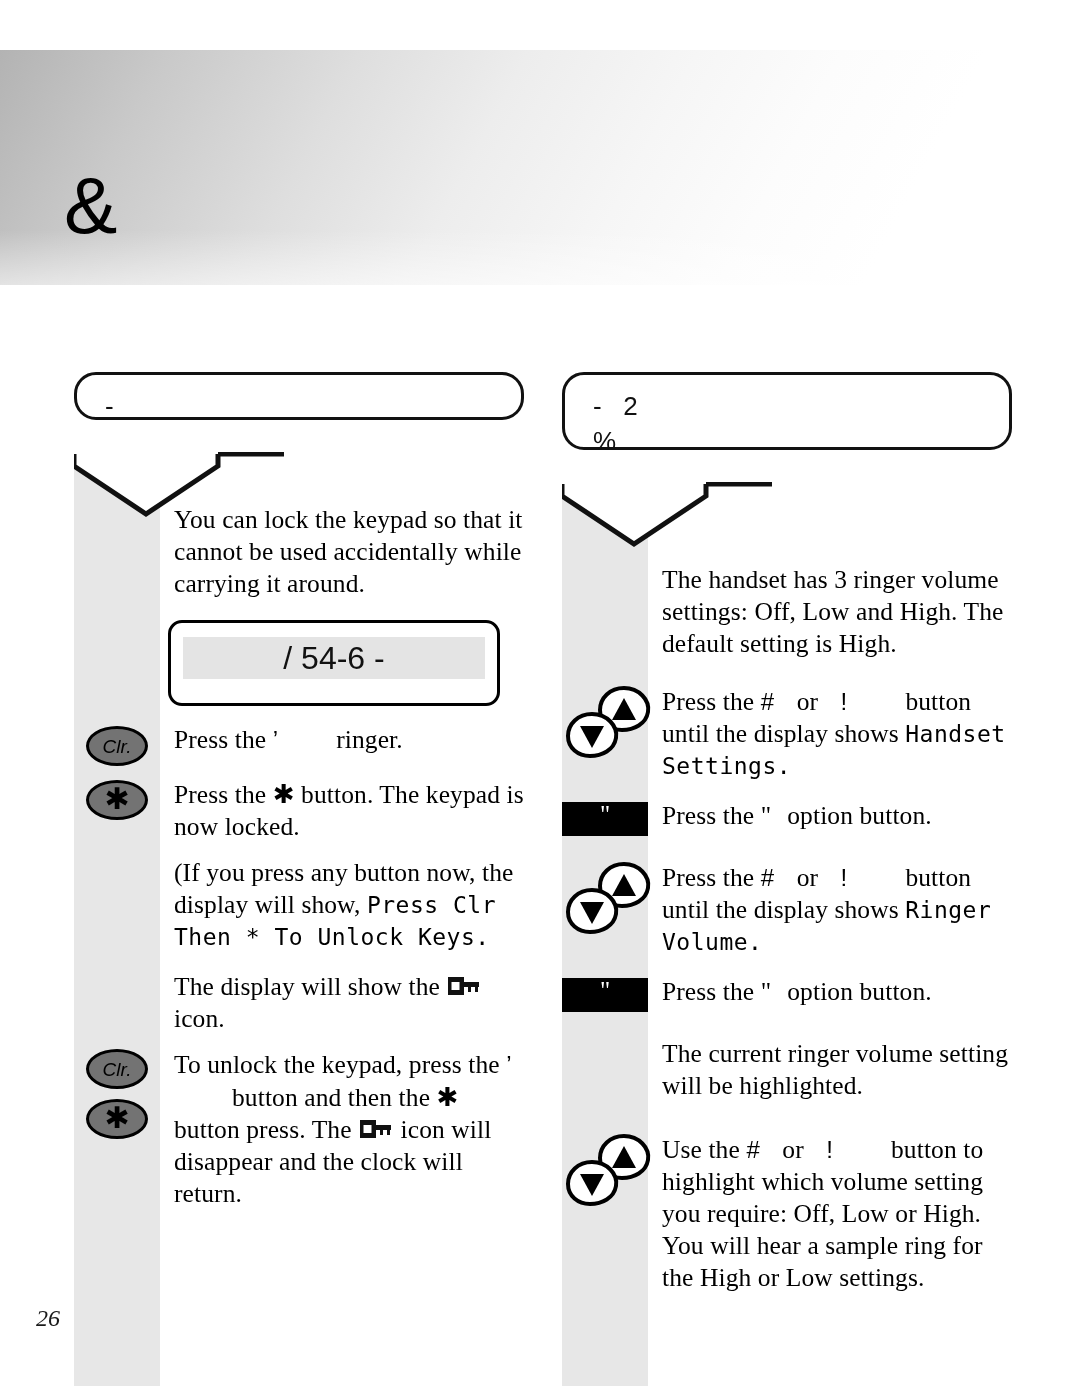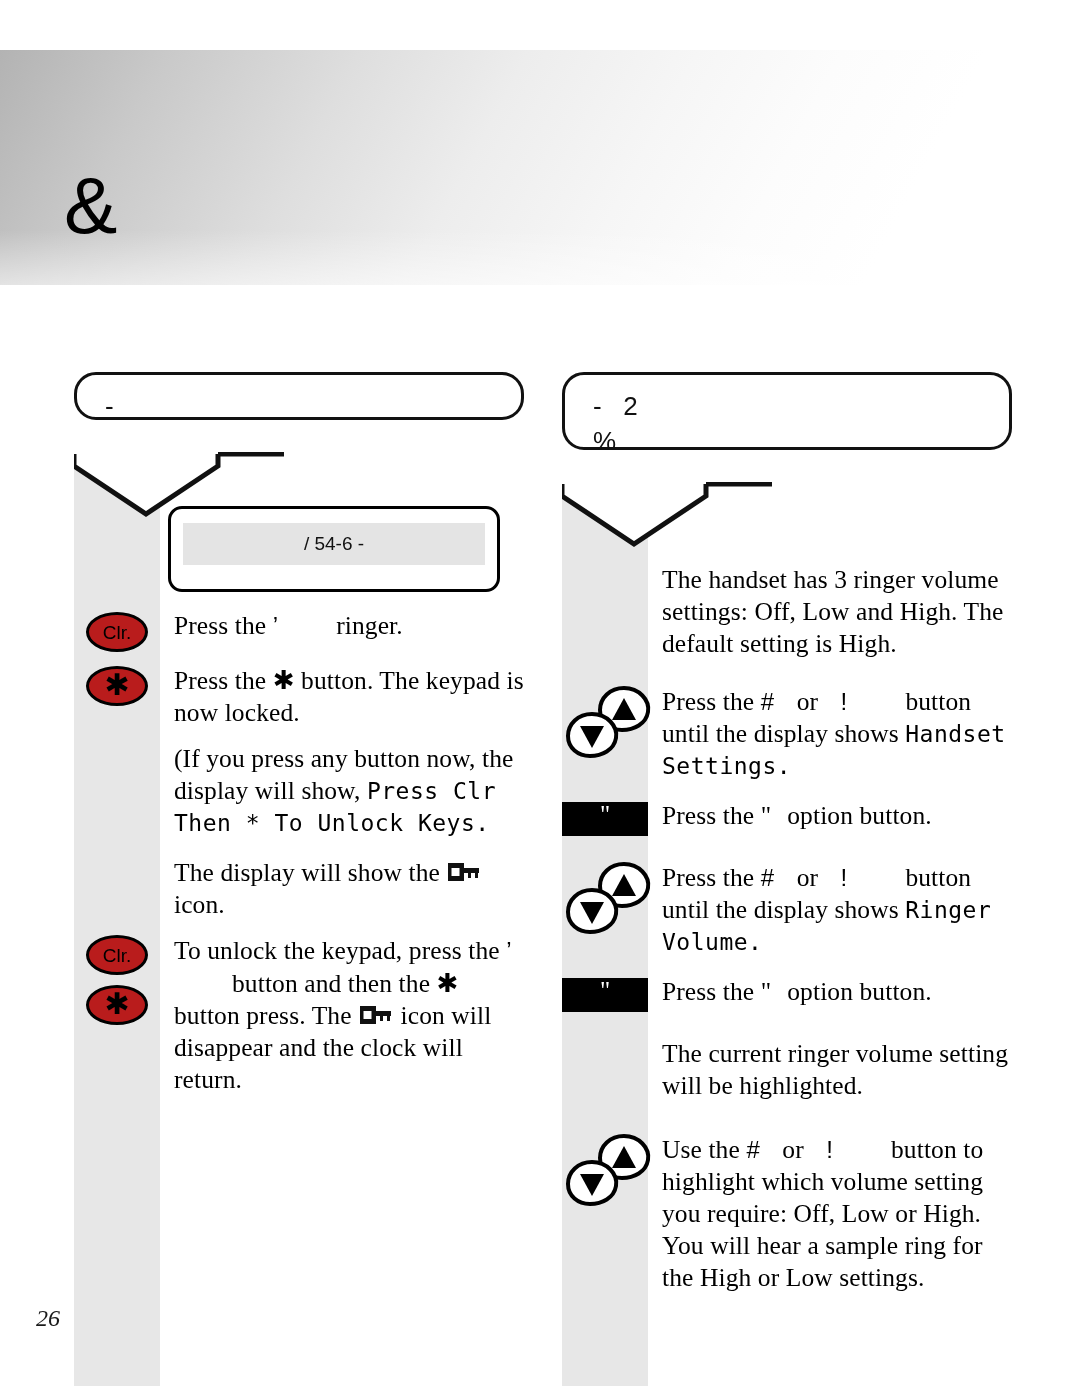--- a/index.html
+++ b/index.html
@@ -141,29 +141,30 @@
     width: 92px;
   }
 
   
   .btn-oval {
     position: absolute;
     width: 62px;
     height: 40px;
     border: 3px solid #000;
     border-radius: 50%;
-    background: #b91c1c;
+    background: #737373;
     box-sizing: border-box;
     display: flex;
     align-items: center;
     justify-content: center;
     font-family: "Liberation Sans", "DejaVu Sans", sans-serif;
     font-size: 19px;
     line-height: 1;
     color: #000;
+    font-style: italic;
   }
   .btn-oval.star {
     font-family: "DejaVu Sans", sans-serif;
     font-size: 30px;
     font-weight: 700;
     padding-bottom: 3px;
   }
   .btn-black {
     position: absolute;
     width: 86px;
@@ -221,21 +222,21 @@
     overflow: hidden;
   }
   .warn-head {
     background: #e4e4e4;
     height: 42px;
     margin: 14px 12px 10px 12px;
     display: flex;
     align-items: center;
     justify-content: center;
     font-family: "Liberation Sans", "DejaVu Sans", sans-serif;
-    font-size: 19px;
+    font-size: 32px;
     color: #111;
     white-space: pre;
   }
   .warn-body {
     padding: 0 14px 0 16px;
     font-size: 25.5px;
     line-height: 33px;
   }
 
   
@@ -268,20 +269,21 @@
     <path d="M 0,2 L 0,14 L 72,62 L 144,14 L 144,2" fill="#ffffff" stroke="#111111" stroke-width="5" stroke-linejoin="miter"></path>
     <path d="M 144,2 L 210,2" stroke="#111111" stroke-width="5"></path>
   </svg>
 
   <div class="rail rail-left"></div>
 
   <div class="steps">
 
     <div style="height:84px"></div>
 
+    <p class="para">You can lock the keypad so that it cannot be used accidentally while carrying it around.</p>
 
     <div class="warn-box">
       <div class="warn-head">/ 54-6 -</div>
     </div>
 
     <div class="step" style="margin-bottom:10px">
       <div class="step-icon">
         <div class="btn-oval" style="left:12px; top:2px;">
           <span>Clr.</span>
         </div>

